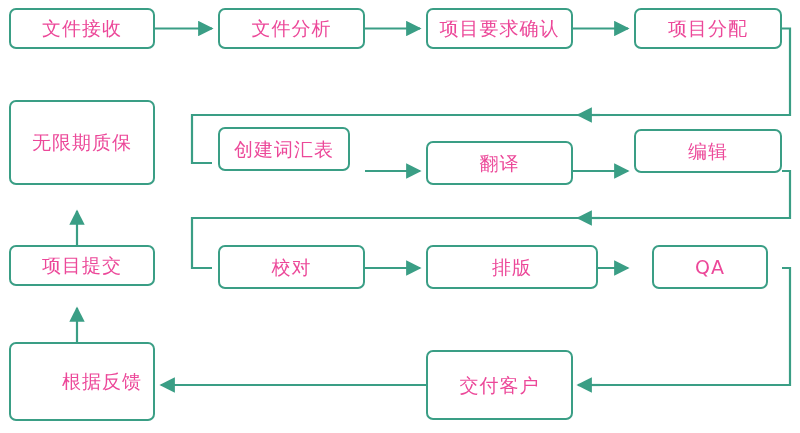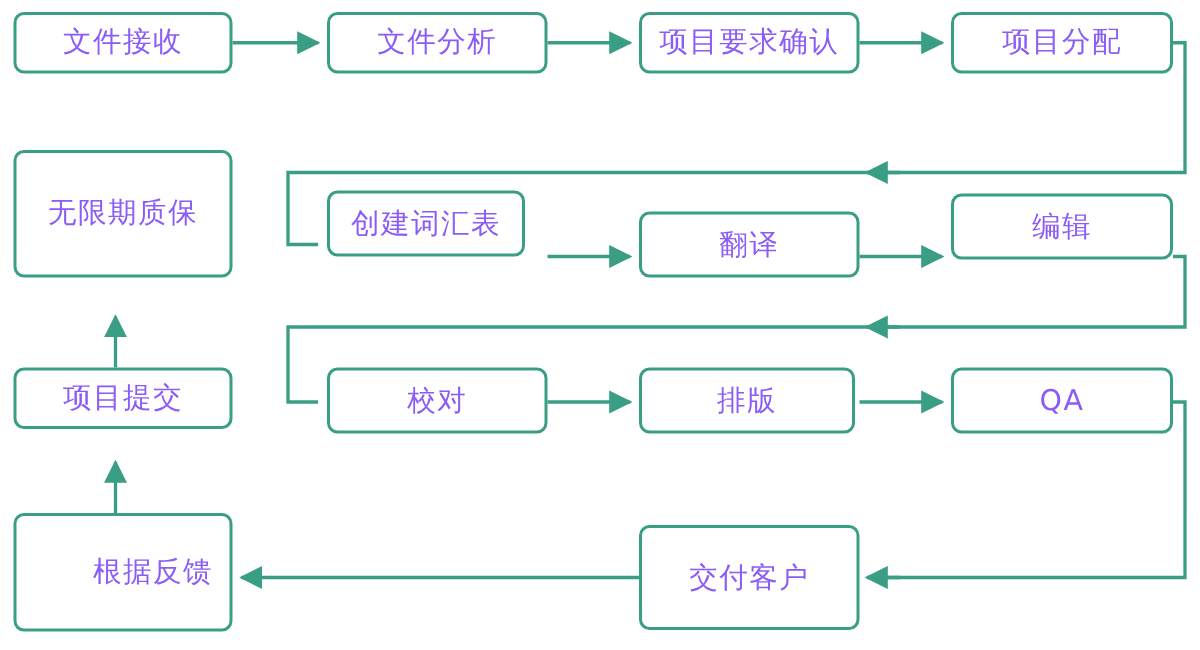--- a/index.html
+++ b/index.html
@@ -28,21 +28,21 @@
   }
   .node {
     position: absolute;
     box-sizing: border-box;
     background: #ffffff;
     border: 2px solid #3a9e85;
     border-radius: 7px;
     display: flex;
     align-items: center;
     justify-content: center;
-    color: #8b5cf6;
+    color: #ec4899;
     font-size: 19px;
     line-height: 1.2;
     letter-spacing: 1px;
     white-space: nowrap;
     z-index: 2;
   }
   .node .node-label {
     display: block;
     text-align: center;
   }
@@ -121,25 +121,25 @@
   </div>
 
   <div class="node" style="left:9px; top:245px; width:146px; height:41px;">
     <span class="node-label">项目提交</span>
   </div>
 
   <div class="node" style="left:218px; top:245px; width:147px; height:44px;">
     <span class="node-label">校对</span>
   </div>
 
-  <div class="node" style="left:426px; top:245px; width:144px; height:44px;">
+  <div class="node" style="left:426px; top:245px; width:172px; height:44px;">
     <span class="node-label">排版</span>
   </div>
 
-  <div class="node" style="left:634px; top:245px; width:148px; height:44px;">
+  <div class="node" style="left:652px; top:245px; width:116px; height:44px;">
     <span class="node-label">QA</span>
   </div>
 
   <div class="node" style="left:9px; top:342px; width:146px; height:79px;padding-left:40px;">
     <span class="node-label">根据反馈</span>
   </div>
 
   <div class="node" style="left:426px; top:350px; width:147px; height:70px;">
     <span class="node-label">交付客户</span>
   </div>

